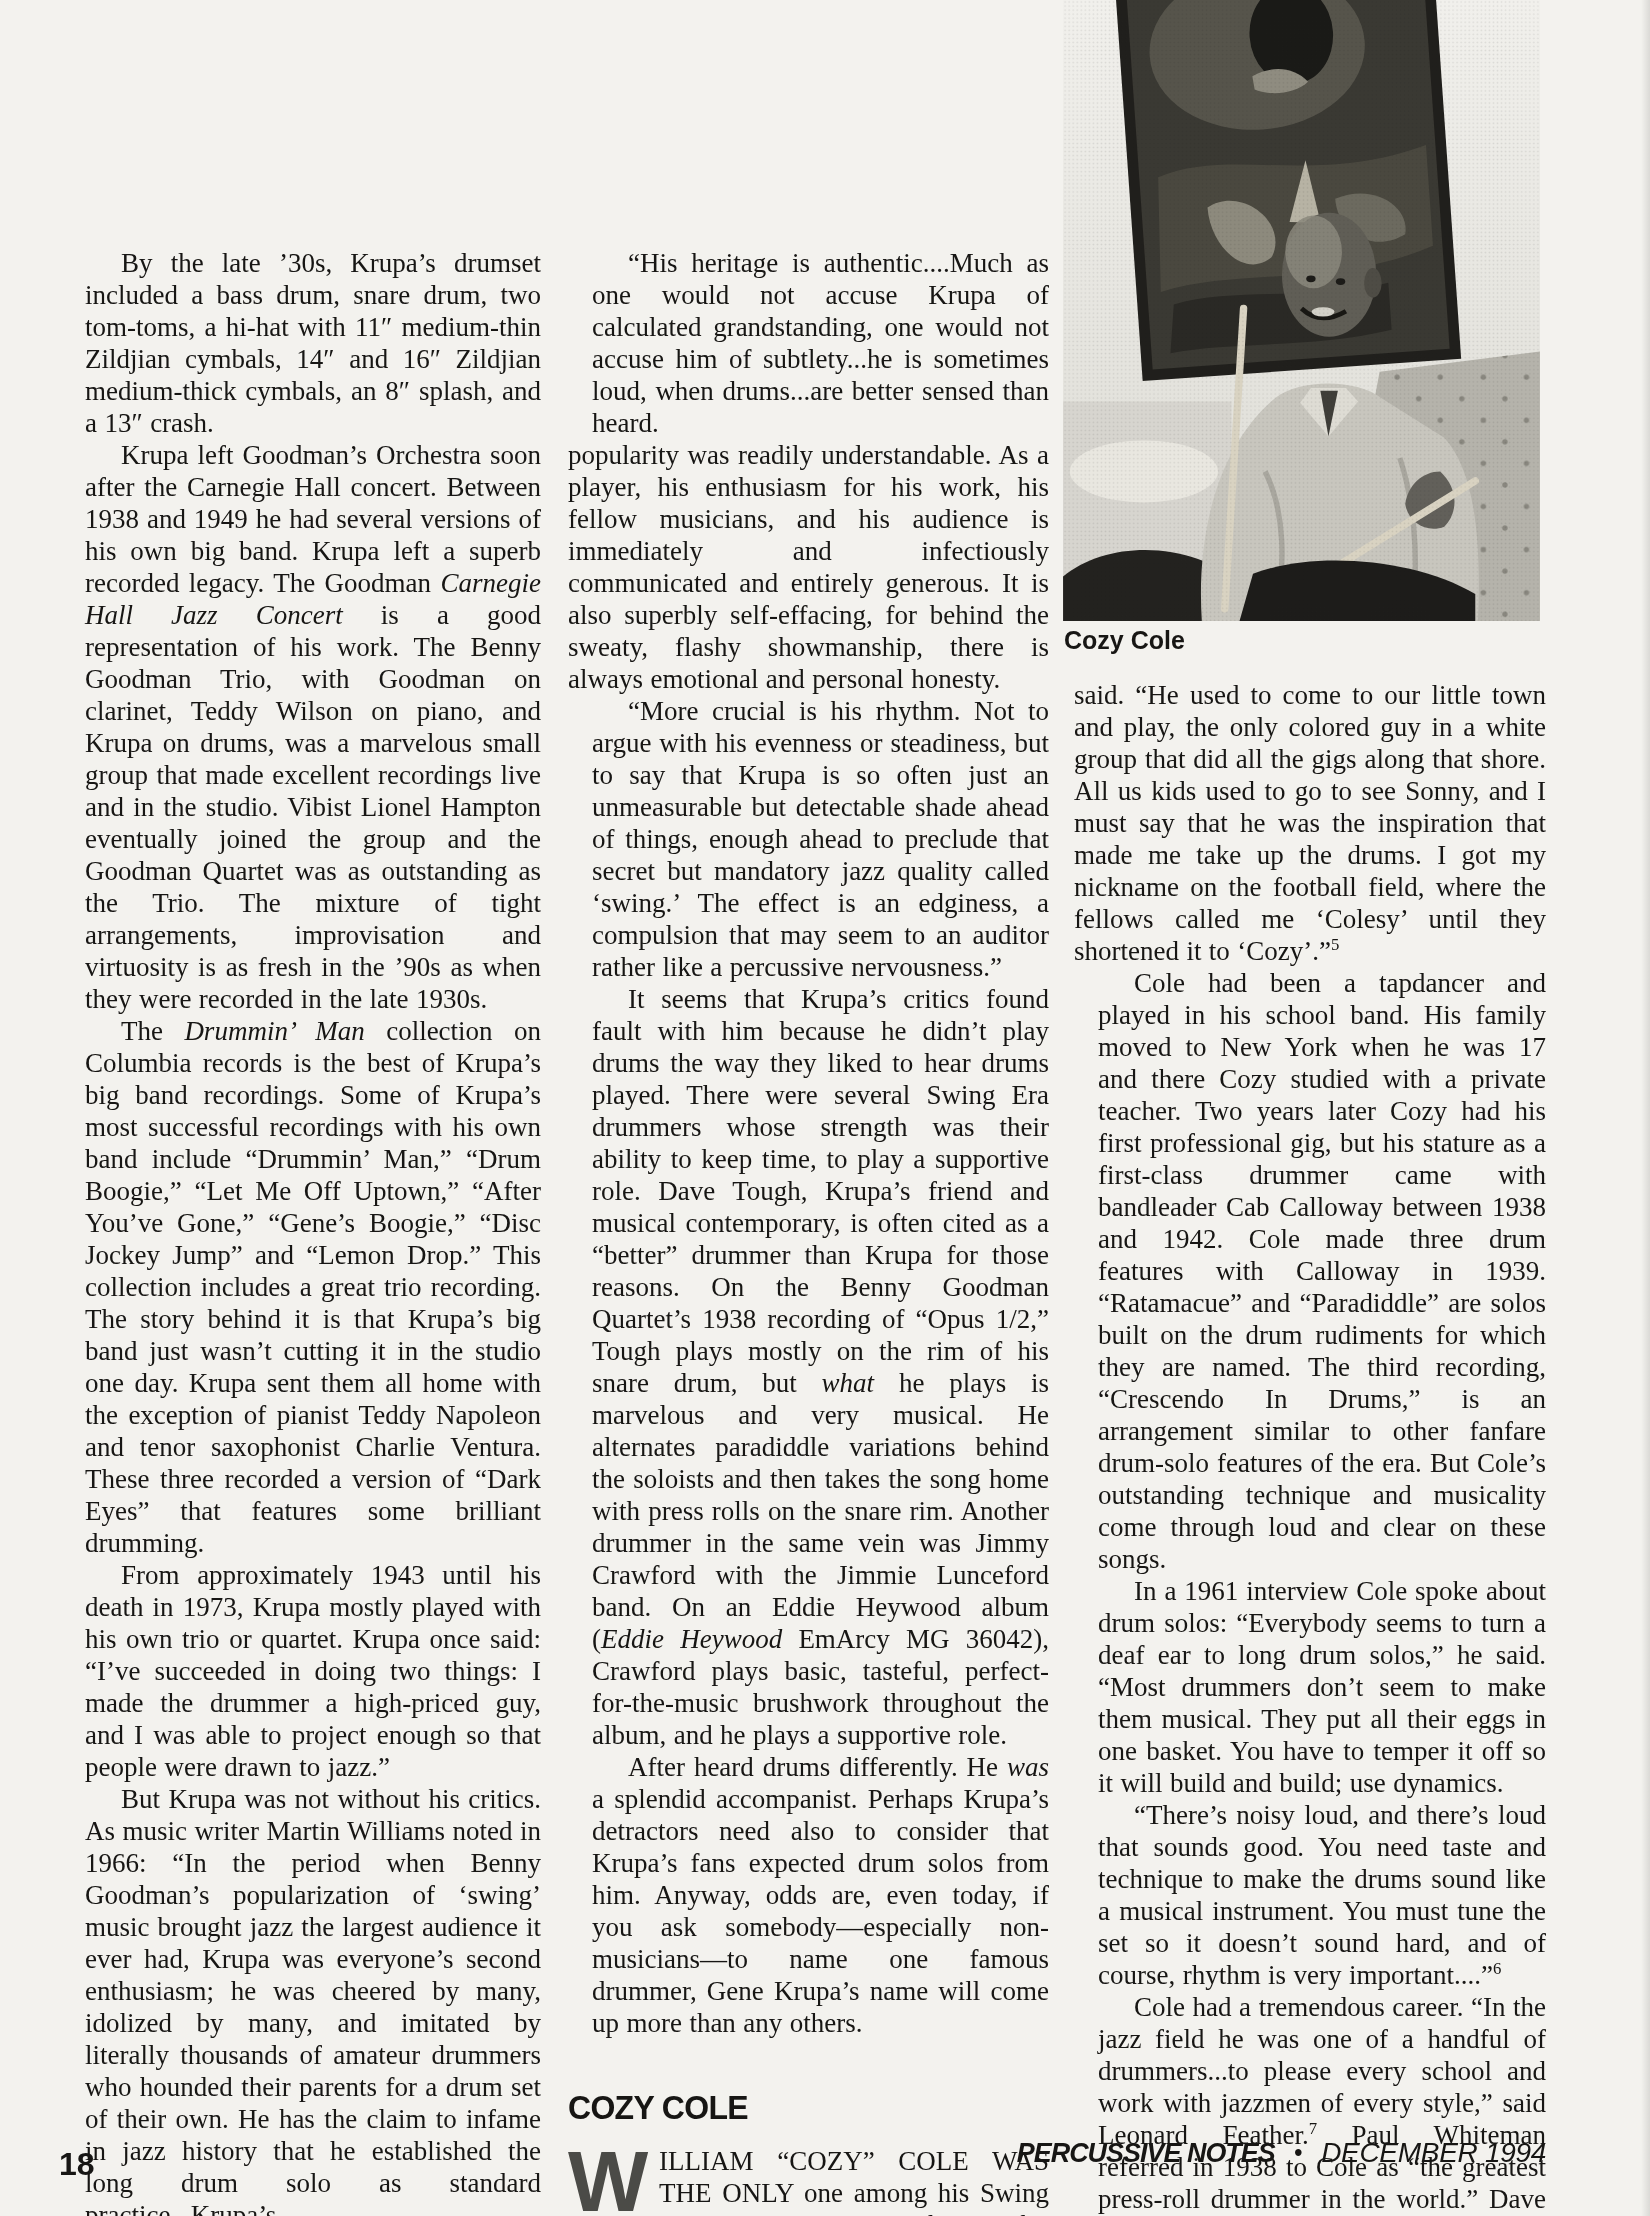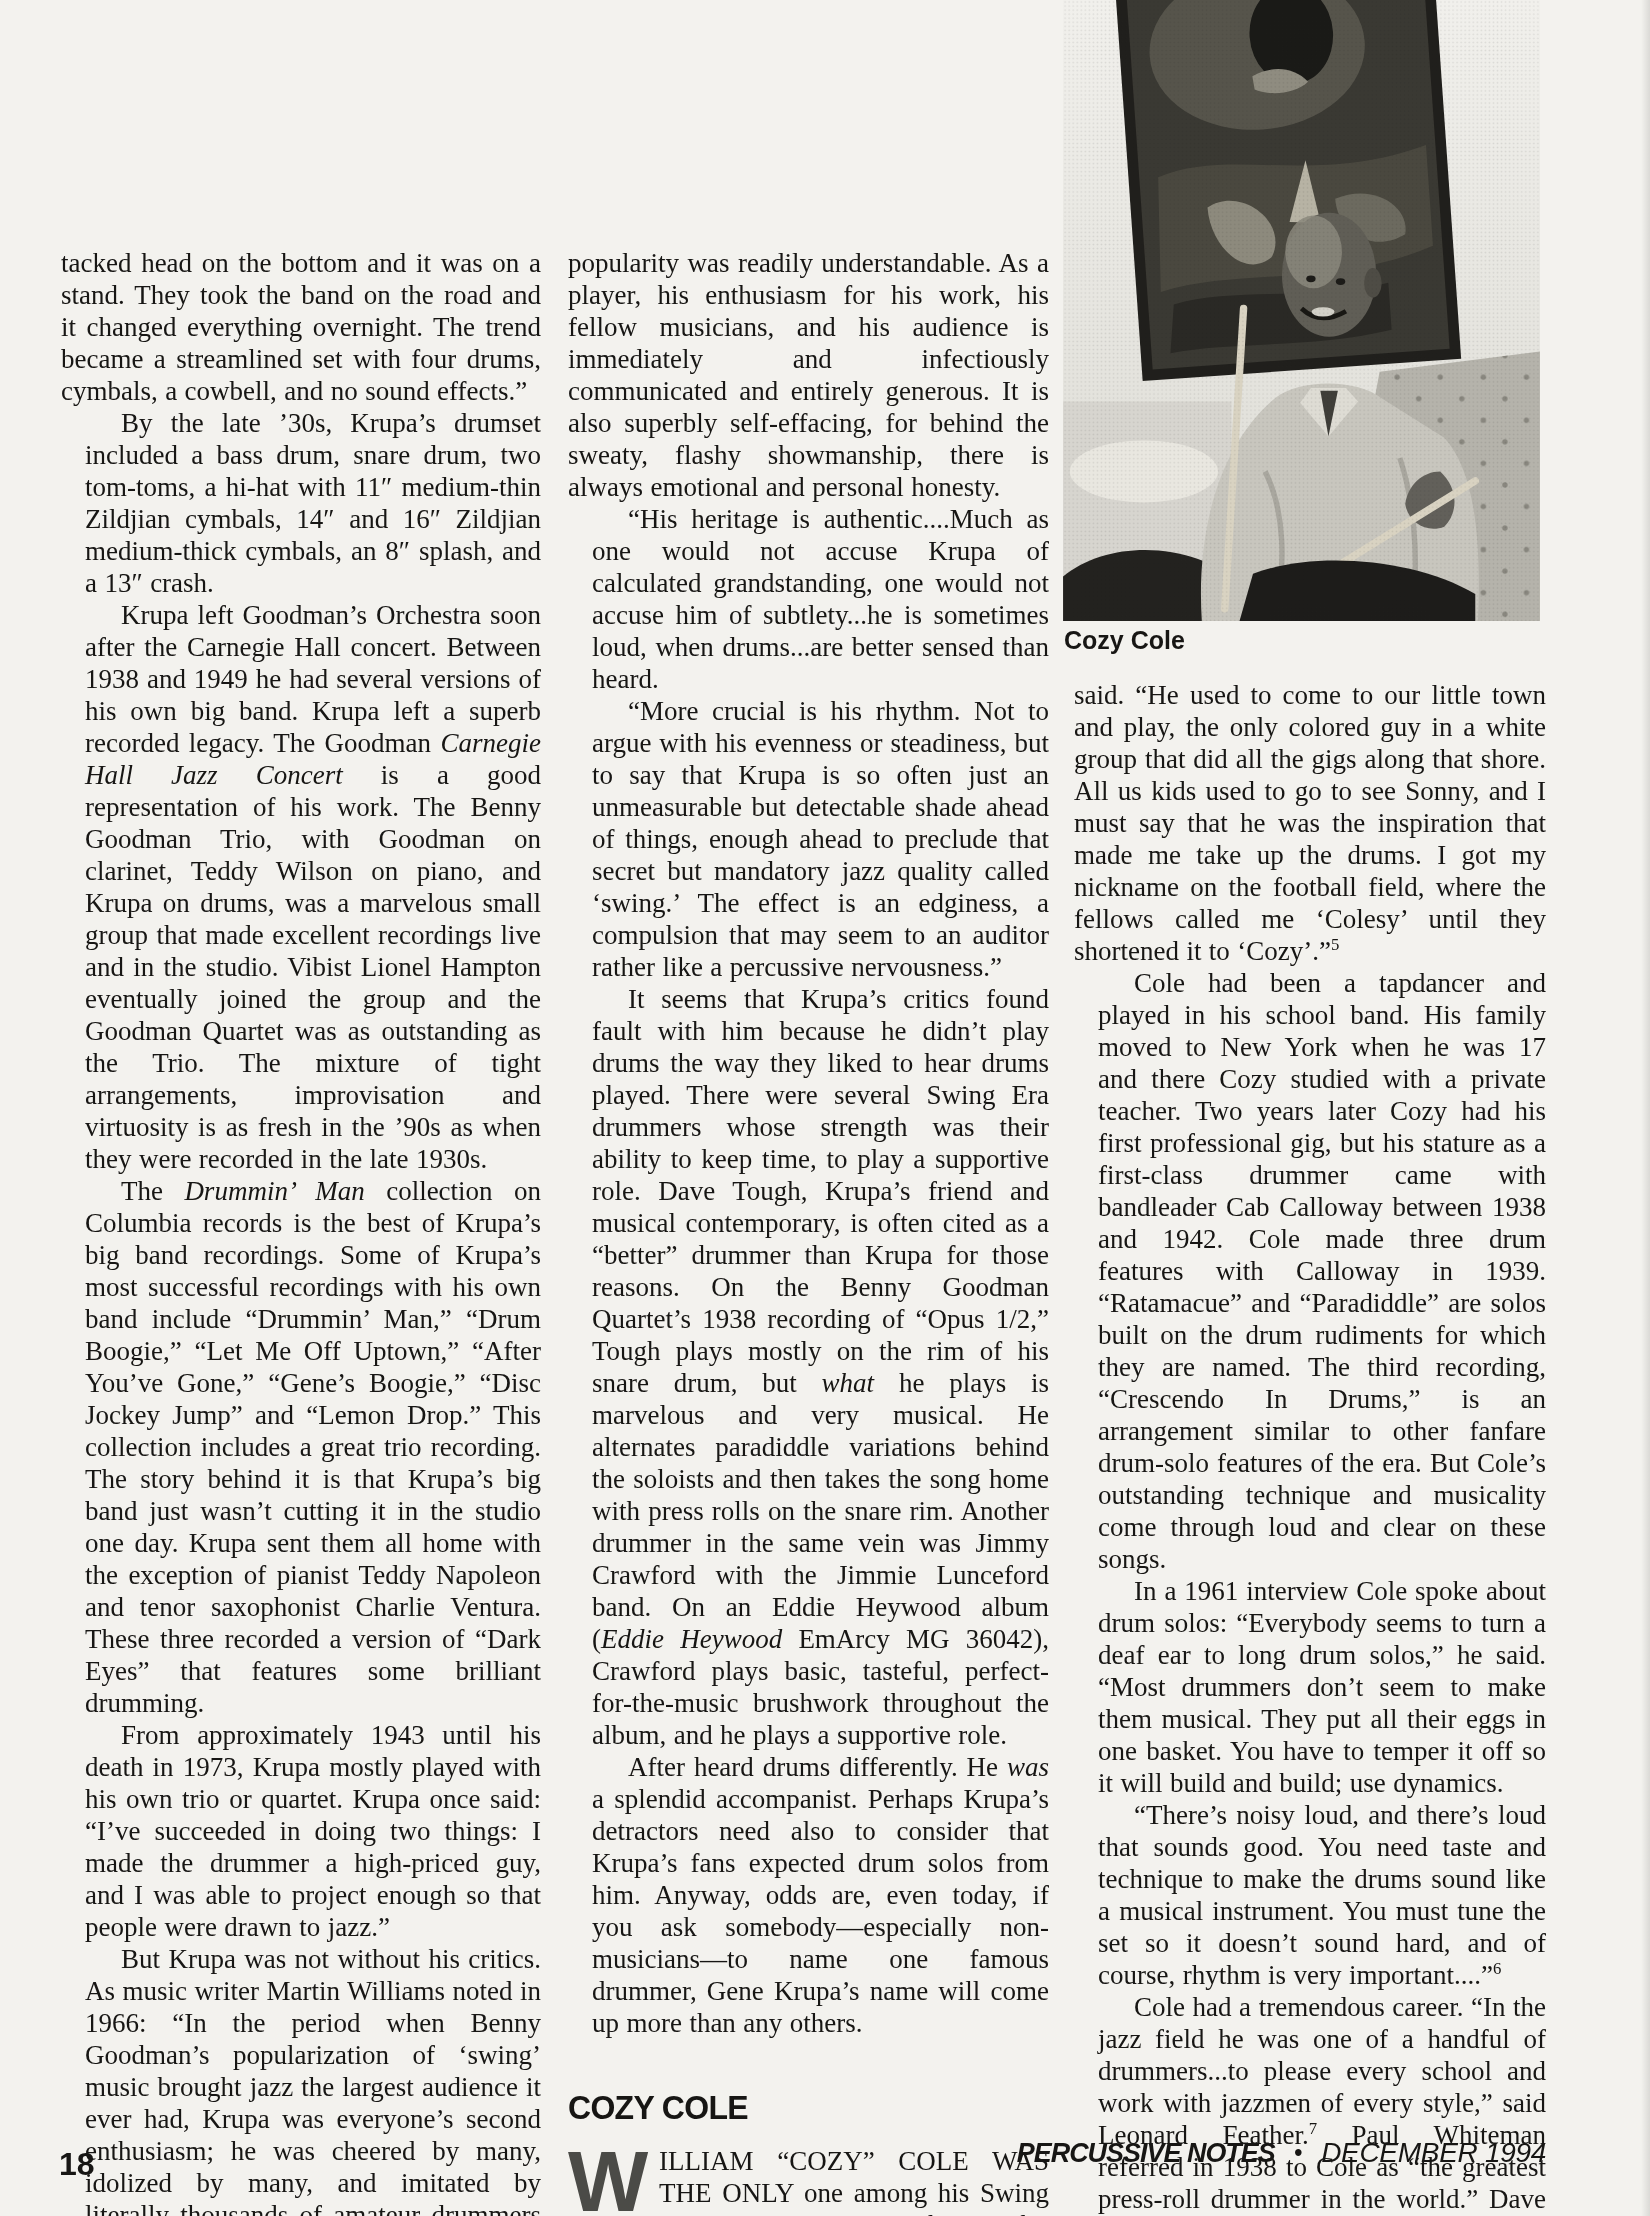--- a/index.html
+++ b/index.html
@@ -129,32 +129,31 @@
         <path d="M282 852 C 370 818 520 828 612 882 L 612 922 L 262 922 Z" fill="#1d1c1a"></path>
       </g>
 
       <rect width="708" height="922" fill="url(#halftone)"></rect>
     </svg>
   </div>
 
   <div class="photo-caption">Cozy Cole</div>
 
   <div class="col" id="col1">
-      <p class="par"><span>tacked head on the bottom and it was on a stand. They took the band on the road and it changed everything overnight. The trend became a streamlined set with four drums, cymbals, a cowbell, and no sound effects.”</span></p>
       <p class="par ind"><span>By the late ’30s, Krupa’s drumset included a bass drum, snare drum, two tom-toms, a hi-hat with 11″ medium-thin Zildjian cymbals, 14″ and 16″ Zildjian medium-thick cymbals, an 8″ splash, and a 13″ crash.</span></p>
       <p class="par ind"><span>Krupa left Goodman’s Orchestra soon after the Carnegie Hall concert. Between 1938 and 1949 he had several versions of his own big band. Krupa left a superb recorded legacy. The Goodman </span><em>Carnegie Hall Jazz Concert</em><span> is a good representation of his work. The Benny Goodman Trio, with Goodman on clarinet, Teddy Wilson on piano, and Krupa on drums, was a marvelous small group that made excellent recordings live and in the studio. Vibist Lionel Hampton eventually joined the group and the Goodman Quartet was as outstanding as the Trio. The mixture of tight arrangements, improvisation and virtuosity is as fresh in the ’90s as when they were recorded in the late 1930s.</span></p>
       <p class="par ind"><span>The </span><em>Drummin’ Man</em><span> collection on Columbia records is the best of Krupa’s big band recordings. Some of Krupa’s most successful recordings with his own band include “Drummin’ Man,” “Drum Boogie,” “Let Me Off Uptown,” “After You’ve Gone,” “Gene’s Boogie,” “Disc Jockey Jump” and “Lemon Drop.” This collection includes a great trio recording. The story behind it is that Krupa’s big band just wasn’t cutting it in the studio one day. Krupa sent them all home with the exception of pianist Teddy Napoleon and tenor saxophonist Charlie Ventura. These three recorded a version of “Dark Eyes” that features some brilliant drumming.</span></p>
       <p class="par ind"><span>From approximately 1943 until his death in 1973, Krupa mostly played with his own trio or quartet. Krupa once said: “I’ve succeeded in doing two things: I made the drummer a high-priced guy, and I was able to project enough so that people were drawn to jazz.”</span></p>
       <p class="par ind"><span>But Krupa was not without his critics. As music writer Martin Williams noted in 1966: “In the period when Benny Goodman’s popularization of ‘swing’ music brought jazz the largest audience it ever had, Krupa was everyone’s second enthusiasm; he was cheered by many, idolized by many, and imitated by literally thousands of amateur drummers who hounded their parents for a drum set of their own. He has the claim to infame in jazz history that he established the long drum solo as standard practice...Krupa’s</span></p>
     </div>
 
   <div class="col" id="col2">
     <div>
+        <p class="par ind"><span>“His heritage is authentic....Much as one would not accuse Krupa of calculated grandstanding, one would not accuse him of subtlety...he is sometimes loud, when drums...are better sensed than heard.</span></p>
         <p class="par"><span>popularity was readily understandable. As a player, his enthusiasm for his work, his fellow musicians, and his audience is immediately and infectiously communicated and entirely generous. It is also superbly self-effacing, for behind the sweaty, flashy showmanship, there is always emotional and personal honesty.</span></p>
-        <p class="par ind"><span>“His heritage is authentic....Much as one would not accuse Krupa of calculated grandstanding, one would not accuse him of subtlety...he is sometimes loud, when drums...are better sensed than heard.</span></p>
         <p class="par ind"><span>“More crucial is his rhythm. Not to argue with his evenness or steadiness, but to say that Krupa is so often just an unmeasurable but detectable shade ahead of things, enough ahead to preclude that secret but mandatory jazz quality called ‘swing.’ The effect is an edginess, a compulsion that may seem to an auditor rather like a percussive nervousness.”</span></p>
         <p class="par ind"><span>It seems that Krupa’s critics found fault with him because he didn’t play drums the way they liked to hear drums played. There were several Swing Era drummers whose strength was their ability to keep time, to play a supportive role. Dave Tough, Krupa’s friend and musical contemporary, is often cited as a “better” drummer than Krupa for those reasons. On the Benny Goodman Quartet’s 1938 recording of “Opus 1/2,” Tough plays mostly on the rim of his snare drum, but </span><em>what</em><span> he plays is marvelous and very musical. He alternates paradiddle variations behind the soloists and then takes the song home with press rolls on the snare rim. Another drummer in the same vein was Jimmy Crawford with the Jimmie Lunceford band. On an Eddie Heywood album (</span><em>Eddie Heywood</em><span> EmArcy MG 36042), Crawford plays basic, tasteful, perfect-for-the-music brushwork throughout the album, and he plays a supportive role.</span></p>
         <p class="par ind"><span>After heard drums differently. He </span><em>was</em><span> a splendid accompanist. Perhaps Krupa’s detractors need also to consider that Krupa’s fans expected drum solos from him. Anyway, odds are, even today, if you ask somebody—especially non-musicians—to name one famous drummer, Gene Krupa’s name will come up more than any others.</span></p>
       </div>
     <h2 class="section-heading">COZY COLE</h2>
     <p class="par"><span class="dropcap">W</span><span><span>ILLIAM “COZY” COLE WAS THE ONLY one among his Swing Era contemporaries to have a hit rock ’n’ roll record. He was born October 17, 1909 in Red Bank, New Jersey, but his family soon moved to Atlantic Highlands, NJ. “Atlantic Highlands is [near] where Sonny Greer was born,” Cole</span></span></p>
   </div>
 
   <div class="col" id="col3">
       <p class="par"><span>said. “He used to come to our little town and play, the only colored guy in a white group that did all the gigs along that shore. All us kids used to go to see Sonny, and I must say that he was the inspiration that made me take up the drums. I got my nickname on the football field, where the fellows called me ‘Colesy’ until they shortened it to ‘Cozy’.”</span><sup>5</sup></p>

